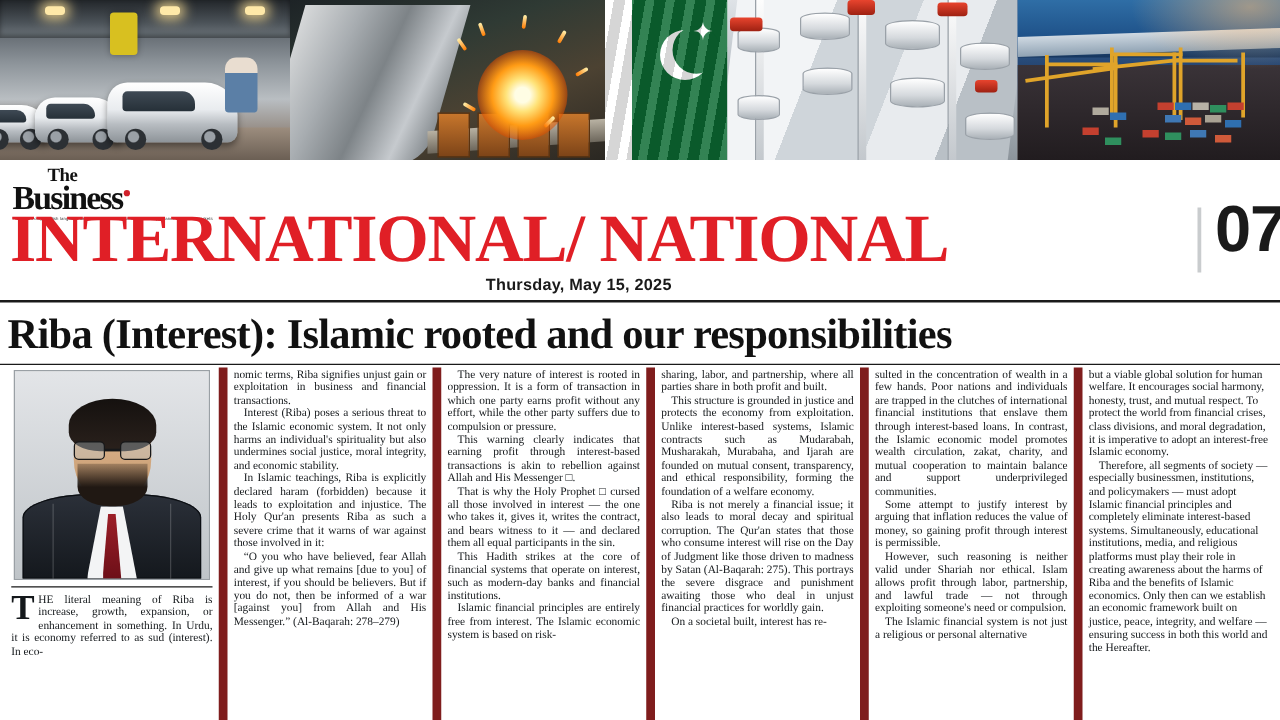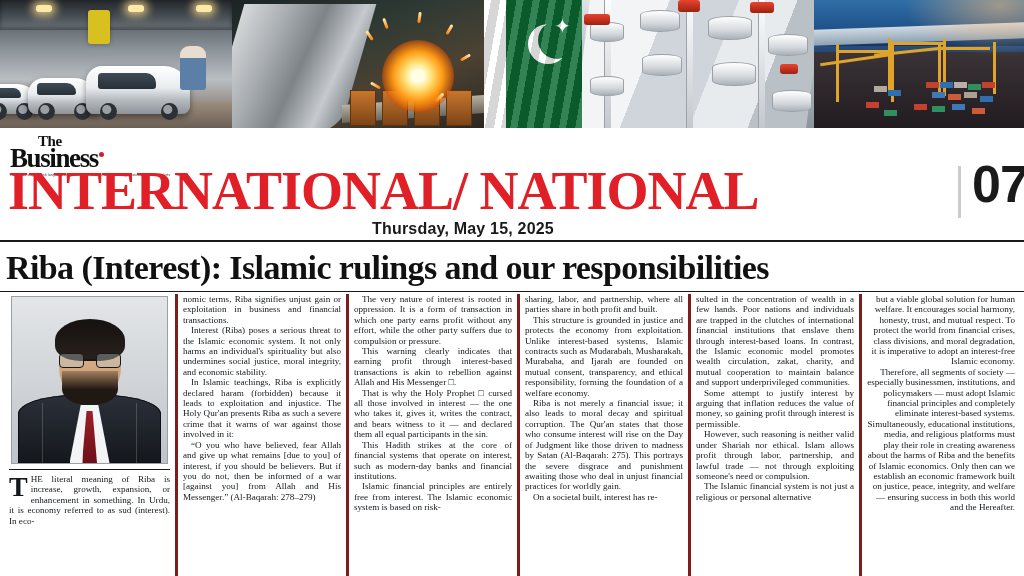--- a/index.html
+++ b/index.html
@@ -125,38 +125,38 @@
   }
   .pagenum-sep { position:absolute; left:958px; top:38px; width:3px; height:52px; background:#c9ccce; }
   .pagenum {
     position:absolute; left:972px; top:30px;
     font-family:"Liberation Sans", sans-serif; font-weight:bold;
     font-size:52px; color:#1a1a1a; letter-spacing:-1px; line-height:1;
   }
   .dateline {
     position:absolute; left:0; top:92px; width:926px; text-align:center;
     font-family:"Liberation Sans", sans-serif; font-weight:bold;
-    font-size:16px; color:#1a1a1a; letter-spacing:.2px;
+    font-size:13px; color:#1a1a1a; letter-spacing:.2px;
   }
 
   
   .headline-wrap { position:absolute; top:248px; left:0; width:1024px; height:44px;
       border-bottom:1px solid #1a1a1a; }
   .headline {
     padding-left:6px;
     font-family:"Liberation Serif", serif; font-weight:bold;
     font-size:34px; line-height:40px; color:#111; letter-spacing:-.6px;
     white-space:nowrap;
   }
 
   
   .article { position:absolute; top:294px; left:0; width:1024px; height:282px;
       display:flex; gap:0; padding:0 4px; }
   .col { position:relative; width:171px; padding:0 5px; }
-  .col + .col { border-left:3px solid #7f1d1d; }
+  .col + .col { border-left:7px solid #7f1d1d; }
   .col p {
     font-family:"Liberation Serif", serif;
     font-size:9.1px; line-height:10.4px; color:#14181b;
     text-align:justify; text-indent:8px; margin:0;
     hyphens:auto; -webkit-hyphens:auto;
   }
   .col p.noind { text-indent:0; }
 
   
   .author-photo {
@@ -201,21 +201,21 @@
     font-family:"Liberation Serif", serif; font-weight:bold;
     font-size:8.4px; line-height:10px; color:#111;
   }
   .caption-rule { width:100%; height:1px; background:#1a1a1a; margin:5px 0 4px; }
   .dropcap-para { position:relative; }
   .dropcap-para::first-letter {
     float:left; font-size:28px; line-height:23px; font-weight:bold;
     padding:1px 3px 0 0; font-family:"Liberation Serif", serif;
   }
   .col.partial { width:auto; flex:1; overflow:hidden; }
-  .col.partial p { text-align:right;font-family:Liberation Serif, serif; }
+  .col.partial p { text-align:left;font-family:Liberation Serif, serif; }
 </style>
 </head>
 <body>
 
 <div id="page">
 
   <div class="photo-strip">
     <div class="photo ph-cars">
       <div class="roof"></div>
       <div class="lamp" style="left:36px"></div>
@@ -334,21 +334,21 @@
       <div class="tag">Pakistan's only English language daily newspaper on business, economy, finance and stock markets</div>
     </div>
 
     <div class="section-title">INTERNATIONAL/ NATIONAL</div>
     <div class="pagenum-sep"></div>
     <div class="pagenum">07</div>
     <div class="dateline">Thursday, May 15, 2025</div>
   </div>
 
   <div class="headline-wrap">
-    <div class="headline">Riba (Interest): Islamic rulings and our responsibilities</div>
+    <div class="headline">Riba (Interest): Islamic rooted and our responsibilities</div>
   </div>
 
   <div class="article">
 
     <div class="col">
       <div class="author-photo">
         <div class="ap-bg"></div>
         <div class="ap-suit"></div>
         <div class="ap-shirt"></div>
         <div class="ap-tie"></div>

